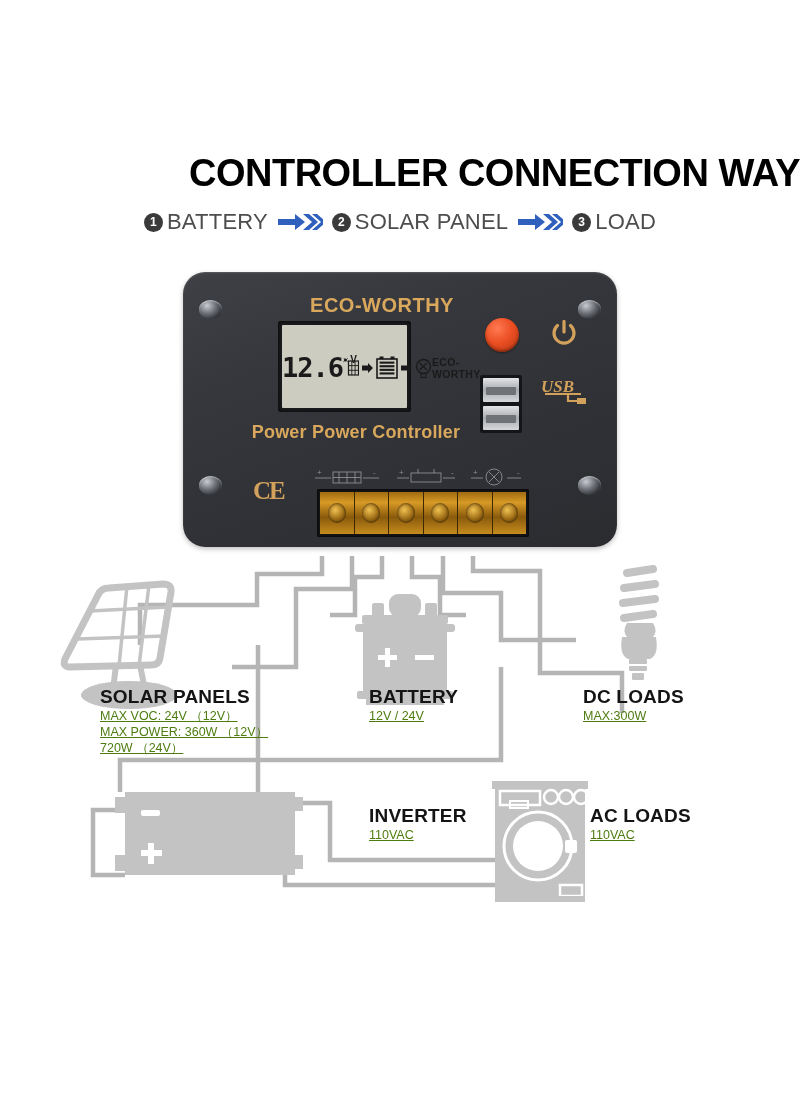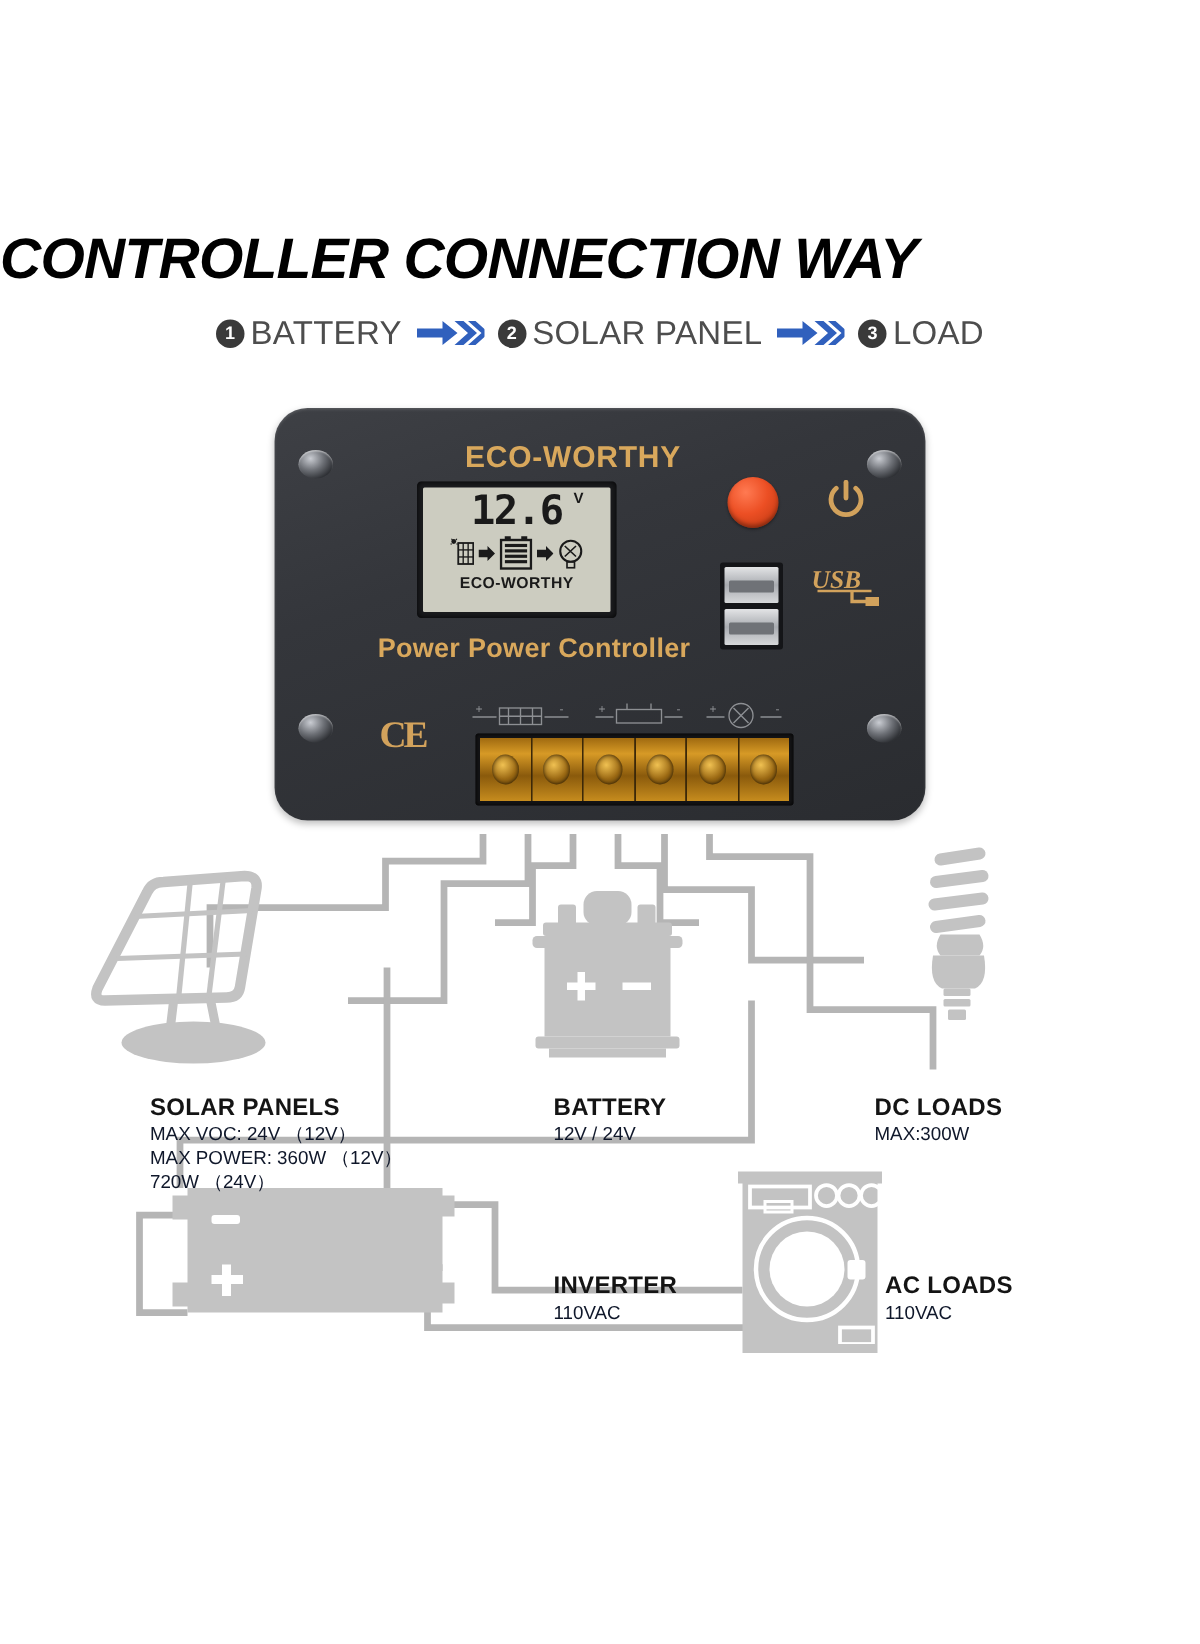--- a/index.html
+++ b/index.html
@@ -10,29 +10,28 @@
     background: #ffffff;
     font-family: "Liberation Sans", sans-serif;
     position: relative;
     overflow: hidden;
   }
 
   
   #header { position: absolute; top: 0; left: 0; width: 800px; }
 
   #page-title {
-    text-align: left;
+    text-align: right;
     font-size: 38px;
     font-weight: bold;
     letter-spacing: -0.5px;
     color: #000000;
     margin-top: 152px;
     white-space: nowrap;
     font-family: "Liberation Sans", sans-serif;
-    font-style: italic;
   }
 
   #subtitle-row {
     display: flex;
     align-items: center;
     justify-content: center;
     gap: 9px;
     margin-top: 14px;
     font-size: 22px;
     color: #4a4a4a;
@@ -104,21 +103,21 @@
     border-radius: 3px;
     padding: 4px;
     box-shadow: inset 0 0 4px rgba(0,0,0,0.9);
   }
   #lcd-screen {
     width: 100%; height: 100%;
     background: #ccccc0;
     border-radius: 1px;
     position: relative;
     display: flex;
-    flex-direction: column;
+    flex-direction: row;
     align-items: center;
   }
   #lcd-voltage {
     margin-top: 2px;
     font-family: "DejaVu Sans Mono", monospace;
     font-size: 27px;
     font-weight: bold;
     color: #1a1a1a;
     letter-spacing: -1px;
     line-height: 1;
@@ -236,32 +235,32 @@
   
   #diagram {
     position: absolute;
     left: 0; top: 545px;
     width: 800px; height: 400px;
   }
 
   
   .label-block { position: absolute; }
   .label-title {
-    font-size: 16px;
+    font-size: 19px;
     font-weight: bold;
     color: #141414;
     letter-spacing: 0.2px;
     white-space: nowrap;
-    margin-top: 44px;
   }
   .label-sub {
     font-size: 12.5px;
-    color: #0f172a;
+    color: #4d7c0f;
     white-space: nowrap;
     line-height: 1.28;
+    text-decoration: underline;
   }
 
   #label-solar   { left: 100px; top: 686px; }
   #label-battery { left: 369px; top: 686px; text-align: left; }
   #label-dcload  { left: 583px; top: 686px; }
   #label-inverter{ left: 369px; top: 805px; }
   #label-acload  { left: 590px; top: 805px; }
 
   #label-solar .label-sub { text-align: left; }
 </style>

